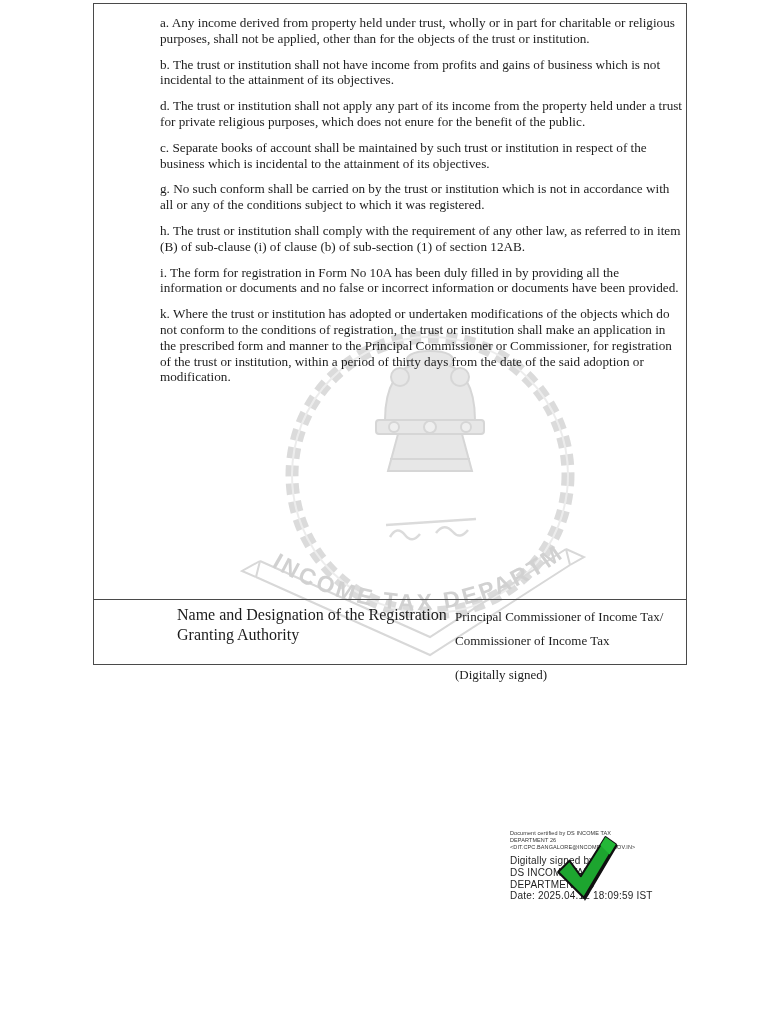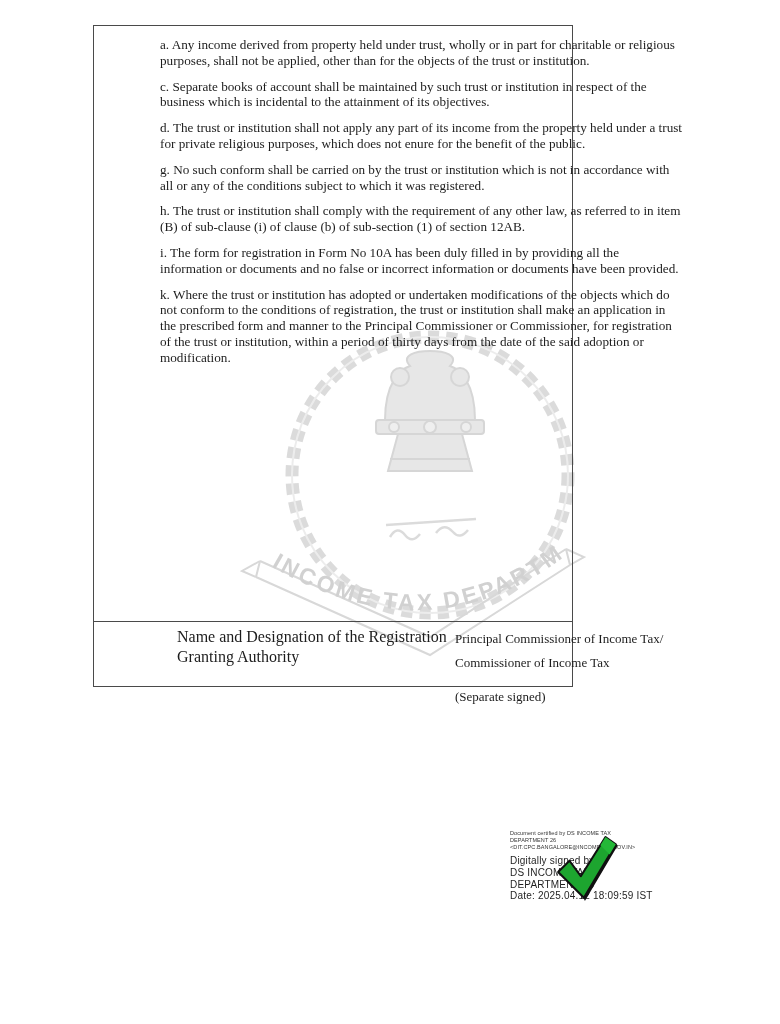--- a/index.html
+++ b/index.html
@@ -3,21 +3,21 @@
 <meta charset="utf-8">
 <style>
   html,body{margin:0;padding:0;background:#ffffff;}
   .page{position:relative;width:780px;height:1024px;background:#ffffff;overflow:hidden;
         font-family:"Liberation Serif", serif;color:#1c1c1c;}
 
   
   .watermark{position:absolute;left:240px;top:325px;width:360px;height:335px;z-index:0;}
 
   
-  .doc-box{position:absolute;left:93px;top:25px;width:480px;height:662px;
+  .doc-box{position:absolute;left:93px;top:3px;width:594px;height:662px;
            border:1.5px solid #4a4a4a;box-sizing:border-box;z-index:1;text-decoration:underline;}
   .doc-body{position:absolute;left:66px;top:11px;width:524px;}
   .doc-body p{margin:0 0 10px 0;font-size:13.2px;line-height:15.8px;text-align:left;}
 
   .sig-row{position:absolute;left:0;top:595px;width:100%;height:65px;
            border-top:1.5px solid #4a4a4a;box-sizing:border-box;}
   .sig-left{position:absolute;left:66px;top:5px;width:270px;font-size:16px;line-height:20px;margin-left:17px;}
   .sig-right{position:absolute;left:361px;top:5px;width:228px;font-size:13px;line-height:24px;}
   .signed-note{margin-top:10px;}
 
@@ -68,33 +68,34 @@
       <path id="wm-arc" d="M 26 238 Q 190 338 332 226" fill="none"></path>
       <text font-family="Liberation Sans, sans-serif" font-size="23" font-weight="bold" fill="#cfcfcf" letter-spacing="3">
         <textPath href="#wm-arc" startOffset="6">INCOME TAX DEPARTMENT</textPath>
       </text>
     </g>
   </svg>
 
   <div class="doc-box">
     <div class="doc-body">
       <p>a. Any income derived from property held under trust, wholly or in part for charitable or religious purposes, shall not be applied, other than for the objects of the trust or institution.</p>
+      <p>b. The trust or institution shall not have income from profits and gains of business which is not incidental to the attainment of its objectives.</p>
+      <p>d. The trust or institution shall not apply any part of its income from the property held under a trust for private religious purposes, which does not enure for the benefit of the public.</p>
       <p>c. Separate books of account shall be maintained by such trust or institution in respect of the business which is incidental to the attainment of its objectives.</p>
-      <p>d. The trust or institution shall not apply any part of its income from the property held under a trust for private religious purposes, which does not enure for the benefit of the public.</p>
       <p>g. No such conform shall be carried on by the trust or institution which is not in accordance with all or any of the conditions subject to which it was registered.</p>
       <p>h. The trust or institution shall comply with the requirement of any other law, as referred to in item (B) of sub-clause (i) of clause (b) of sub-section (1) of section 12AB.</p>
       <p>i. The form for registration in Form No 10A has been duly filled in by providing all the information or documents and no false or incorrect information or documents have been provided.</p>
       <p>k. Where the trust or institution has adopted or undertaken modifications of the objects which do not conform to the conditions of registration, the trust or institution shall make an application in the prescribed form and manner to the Principal Commissioner or Commissioner, for registration of the trust or institution, within a period of thirty days from the date of the said adoption or modification.</p>
     </div>
 
     <div class="sig-row">
       <div class="sig-left">Name and Designation of the Registration Granting Authority</div>
       <div class="sig-right">
         <div>Principal Commissioner of Income Tax/ Commissioner of Income Tax</div>
-        <div class="signed-note">(Separate signed)</div>
+        <div class="signed-note">(Digitally signed)</div>
       </div>
     </div>
   </div>
 
   <div class="stamp">
     <div class="stamp-tiny">
       <div>Document certified by DS INCOME TAX</div>
       <div>DEPARTMENT 26</div>
       <div>&lt;DIT.CPC.BANGALORE@INCOMETAX.GOV.IN&gt;</div>
     </div>

